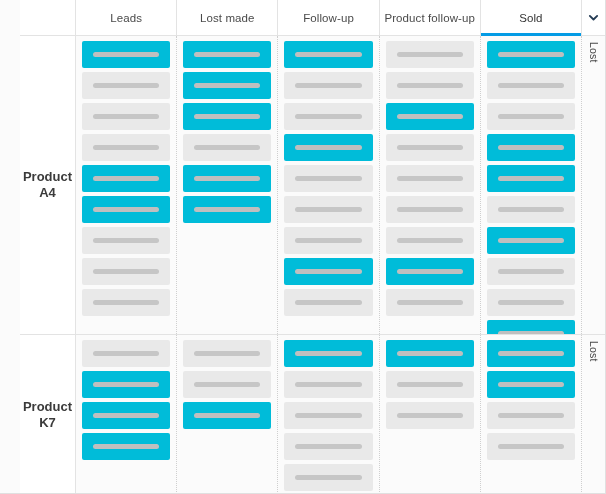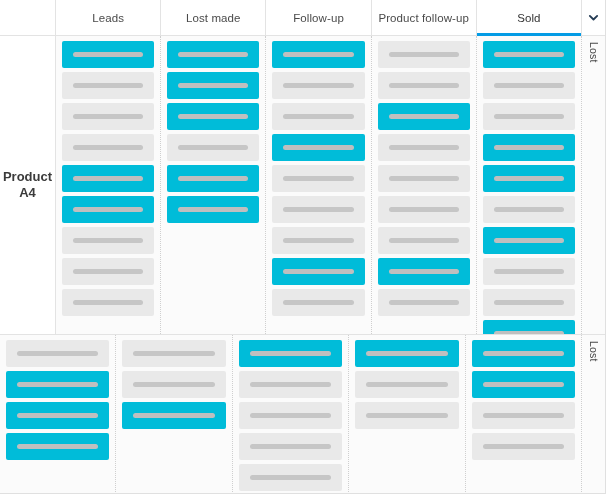--- a/index.html
+++ b/index.html
@@ -16,20 +16,21 @@
   .board {
     position: relative;
     width: 606px;
     height: 494px;
     box-sizing: border-box;
     background: #fbfbfb;
     border: 1px solid #e0e0e0;
     border-top: none;
     border-left: none;
     overflow: hidden;
+    padding-left: 20px;
   }
 
   
   .board-header {
     display: flex;
     height: 36px;
     background: #ffffff;
     border-bottom: 1px solid #e3e3e3;
     box-sizing: border-box;
   }
@@ -349,20 +350,23 @@
           </div>
           <div class="card blue">
             <div class="bar"></div>
           </div>
         </div>
         <div class="lost-rail">
           <span class="vtext">Lost</span>
         </div>
       </div>
       <div class="board-row r1">
+        <div class="row-label">
+          <span>Product K7</span>
+        </div>
         <div class="col-stack">
           <div class="card gray">
             <div class="bar"></div>
           </div>
           <div class="card blue">
             <div class="bar"></div>
           </div>
           <div class="card blue">
             <div class="bar"></div>
           </div>

